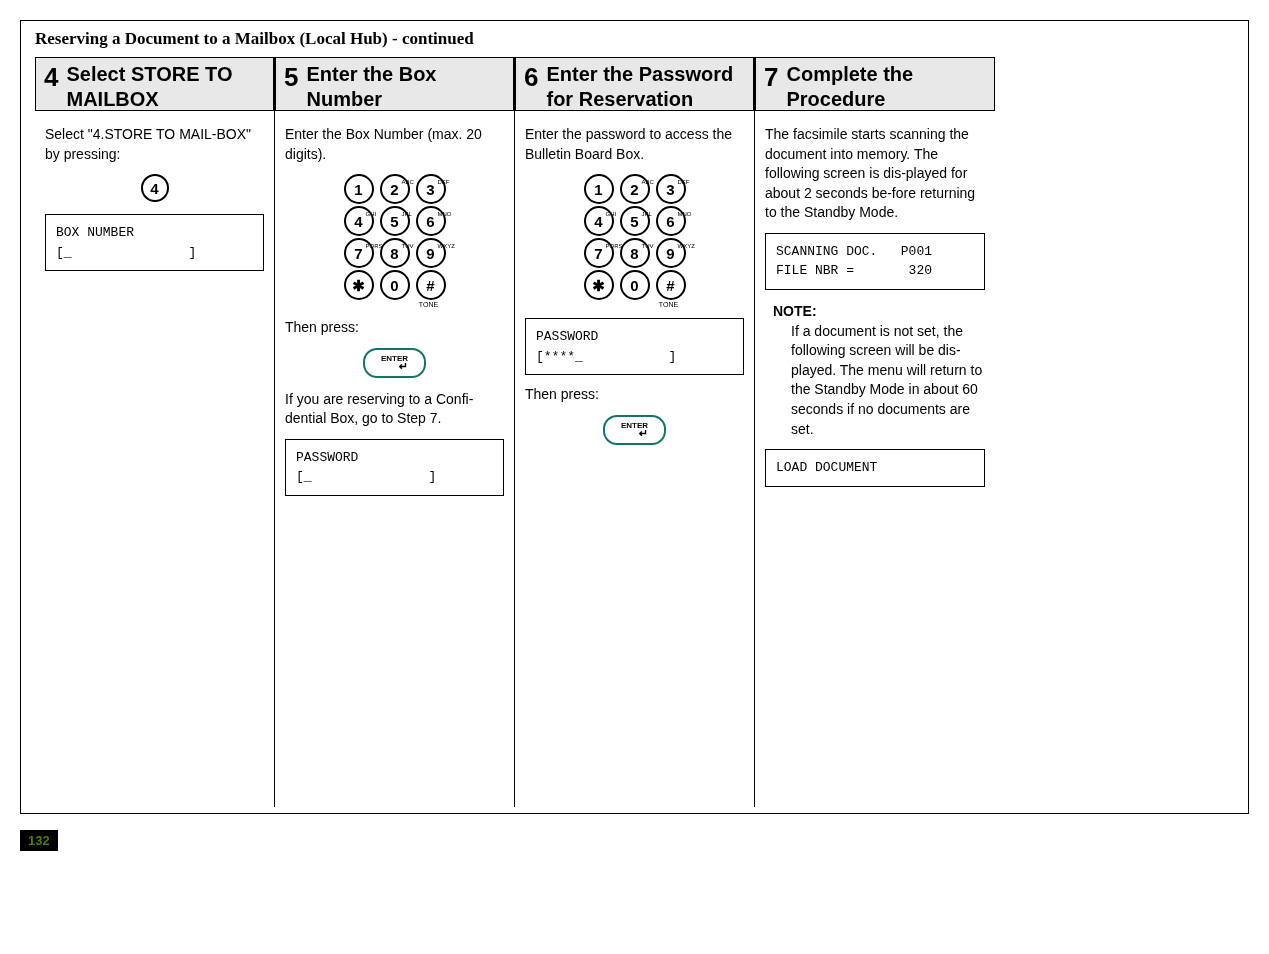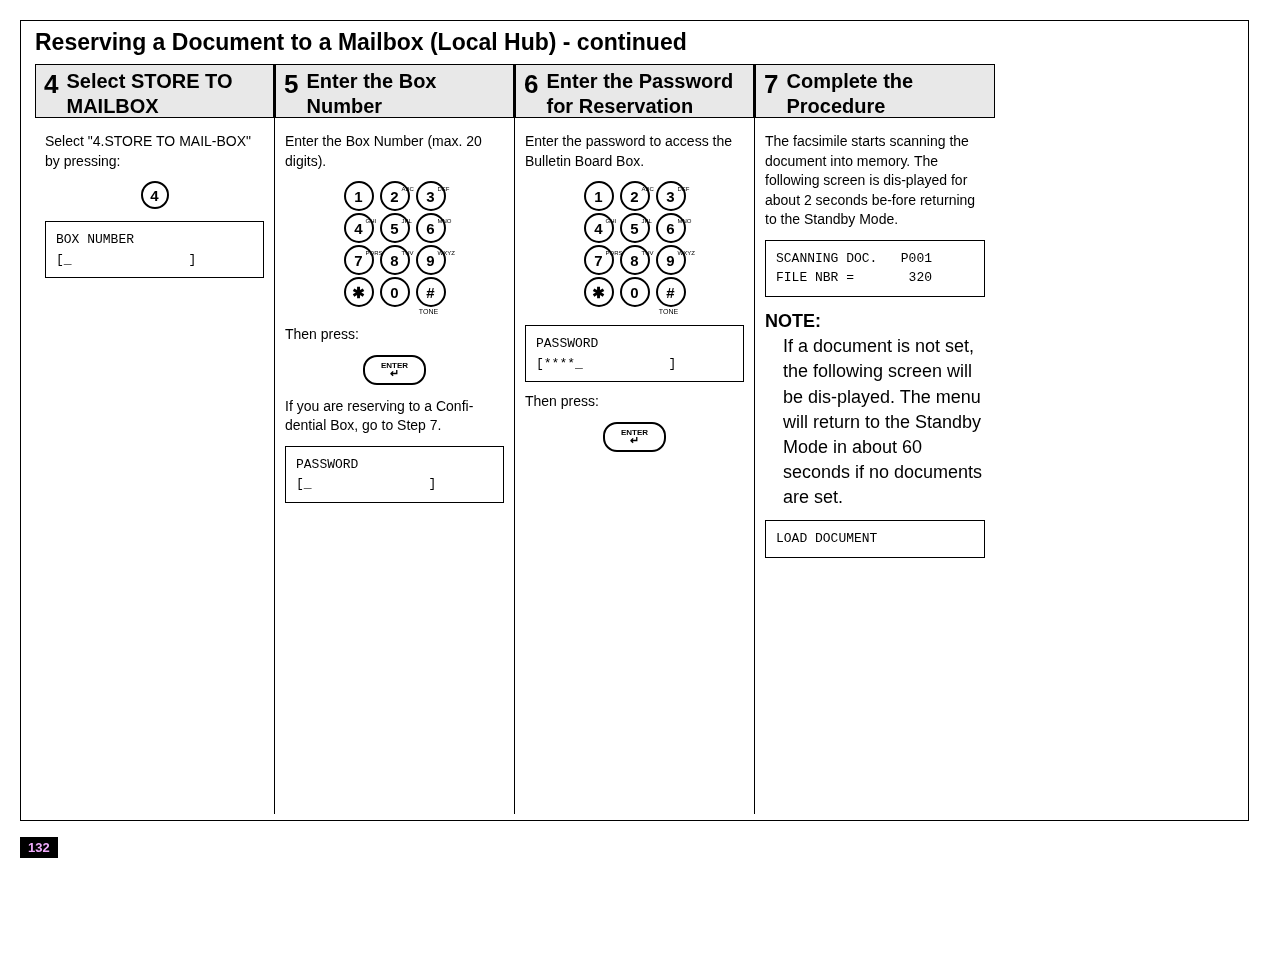--- a/index.html
+++ b/index.html
@@ -9,23 +9,24 @@
     padding: 20px;
     background: #fff;
     color: #000;
     width: 1269px;
   }
   .page-frame {
     border: 1.5px solid #000;
     padding: 6px 14px;
   }
   .page-title {
-    font-size: 23px;
+    font-size: 17px;
     font-weight: bold;
     margin: 2px 0 8px 0;
+    font-family: Liberation Serif, serif;
   }
   .columns {
     display: flex;
     gap: 0;
   }
   .col {
     width: 240px;
     padding: 0 10px;
     border-right: 1px solid #000;
     min-height: 750px;
@@ -100,44 +101,44 @@
     width: 28px;
     height: 28px;
     border: 2px solid #000;
     border-radius: 50%;
     line-height: 25px;
     font-weight: bold;
     font-size: 15px;
   }
   .enter-key {
     display: inline-block;
-    border: 2px solid #000000;
+    border: 2px solid #0f766e;
     border-radius: 14px;
     padding: 5px 16px 4px 16px;
     font-size: 8px;
     font-weight: bold;
     line-height: 1;
-    text-align: center;
+    text-align: right;
   }
   .enter-key .arrow { font-size: 11px; line-height: 0.6; }
   .lcd {
     border: 1px solid #000;
     padding: 8px 10px;
     font-family: "Courier New", monospace;
     font-size: 13px;
     white-space: pre;
     margin: 10px 0;
     line-height: 1.5;
   }
-  .note-block { margin-top: 12px; font-size: 18px; line-height: 1.4; }
+  .note-block { margin-top: 12px; font-size: 14px; line-height: 1.4; margin-left: 8px; }
   .note-label { font-weight: bold; }
   .note-body { padding-left: 18px; }
   .page-num {
     background: #000;
-    color: #f0abfc;
+    color: #4d7c0f;
     font-weight: bold;
     font-size: 13px;
     padding: 3px 8px;
     display: inline-block;
     margin-top: 16px;
   }
 </style>
 </head>
 <body>
 

